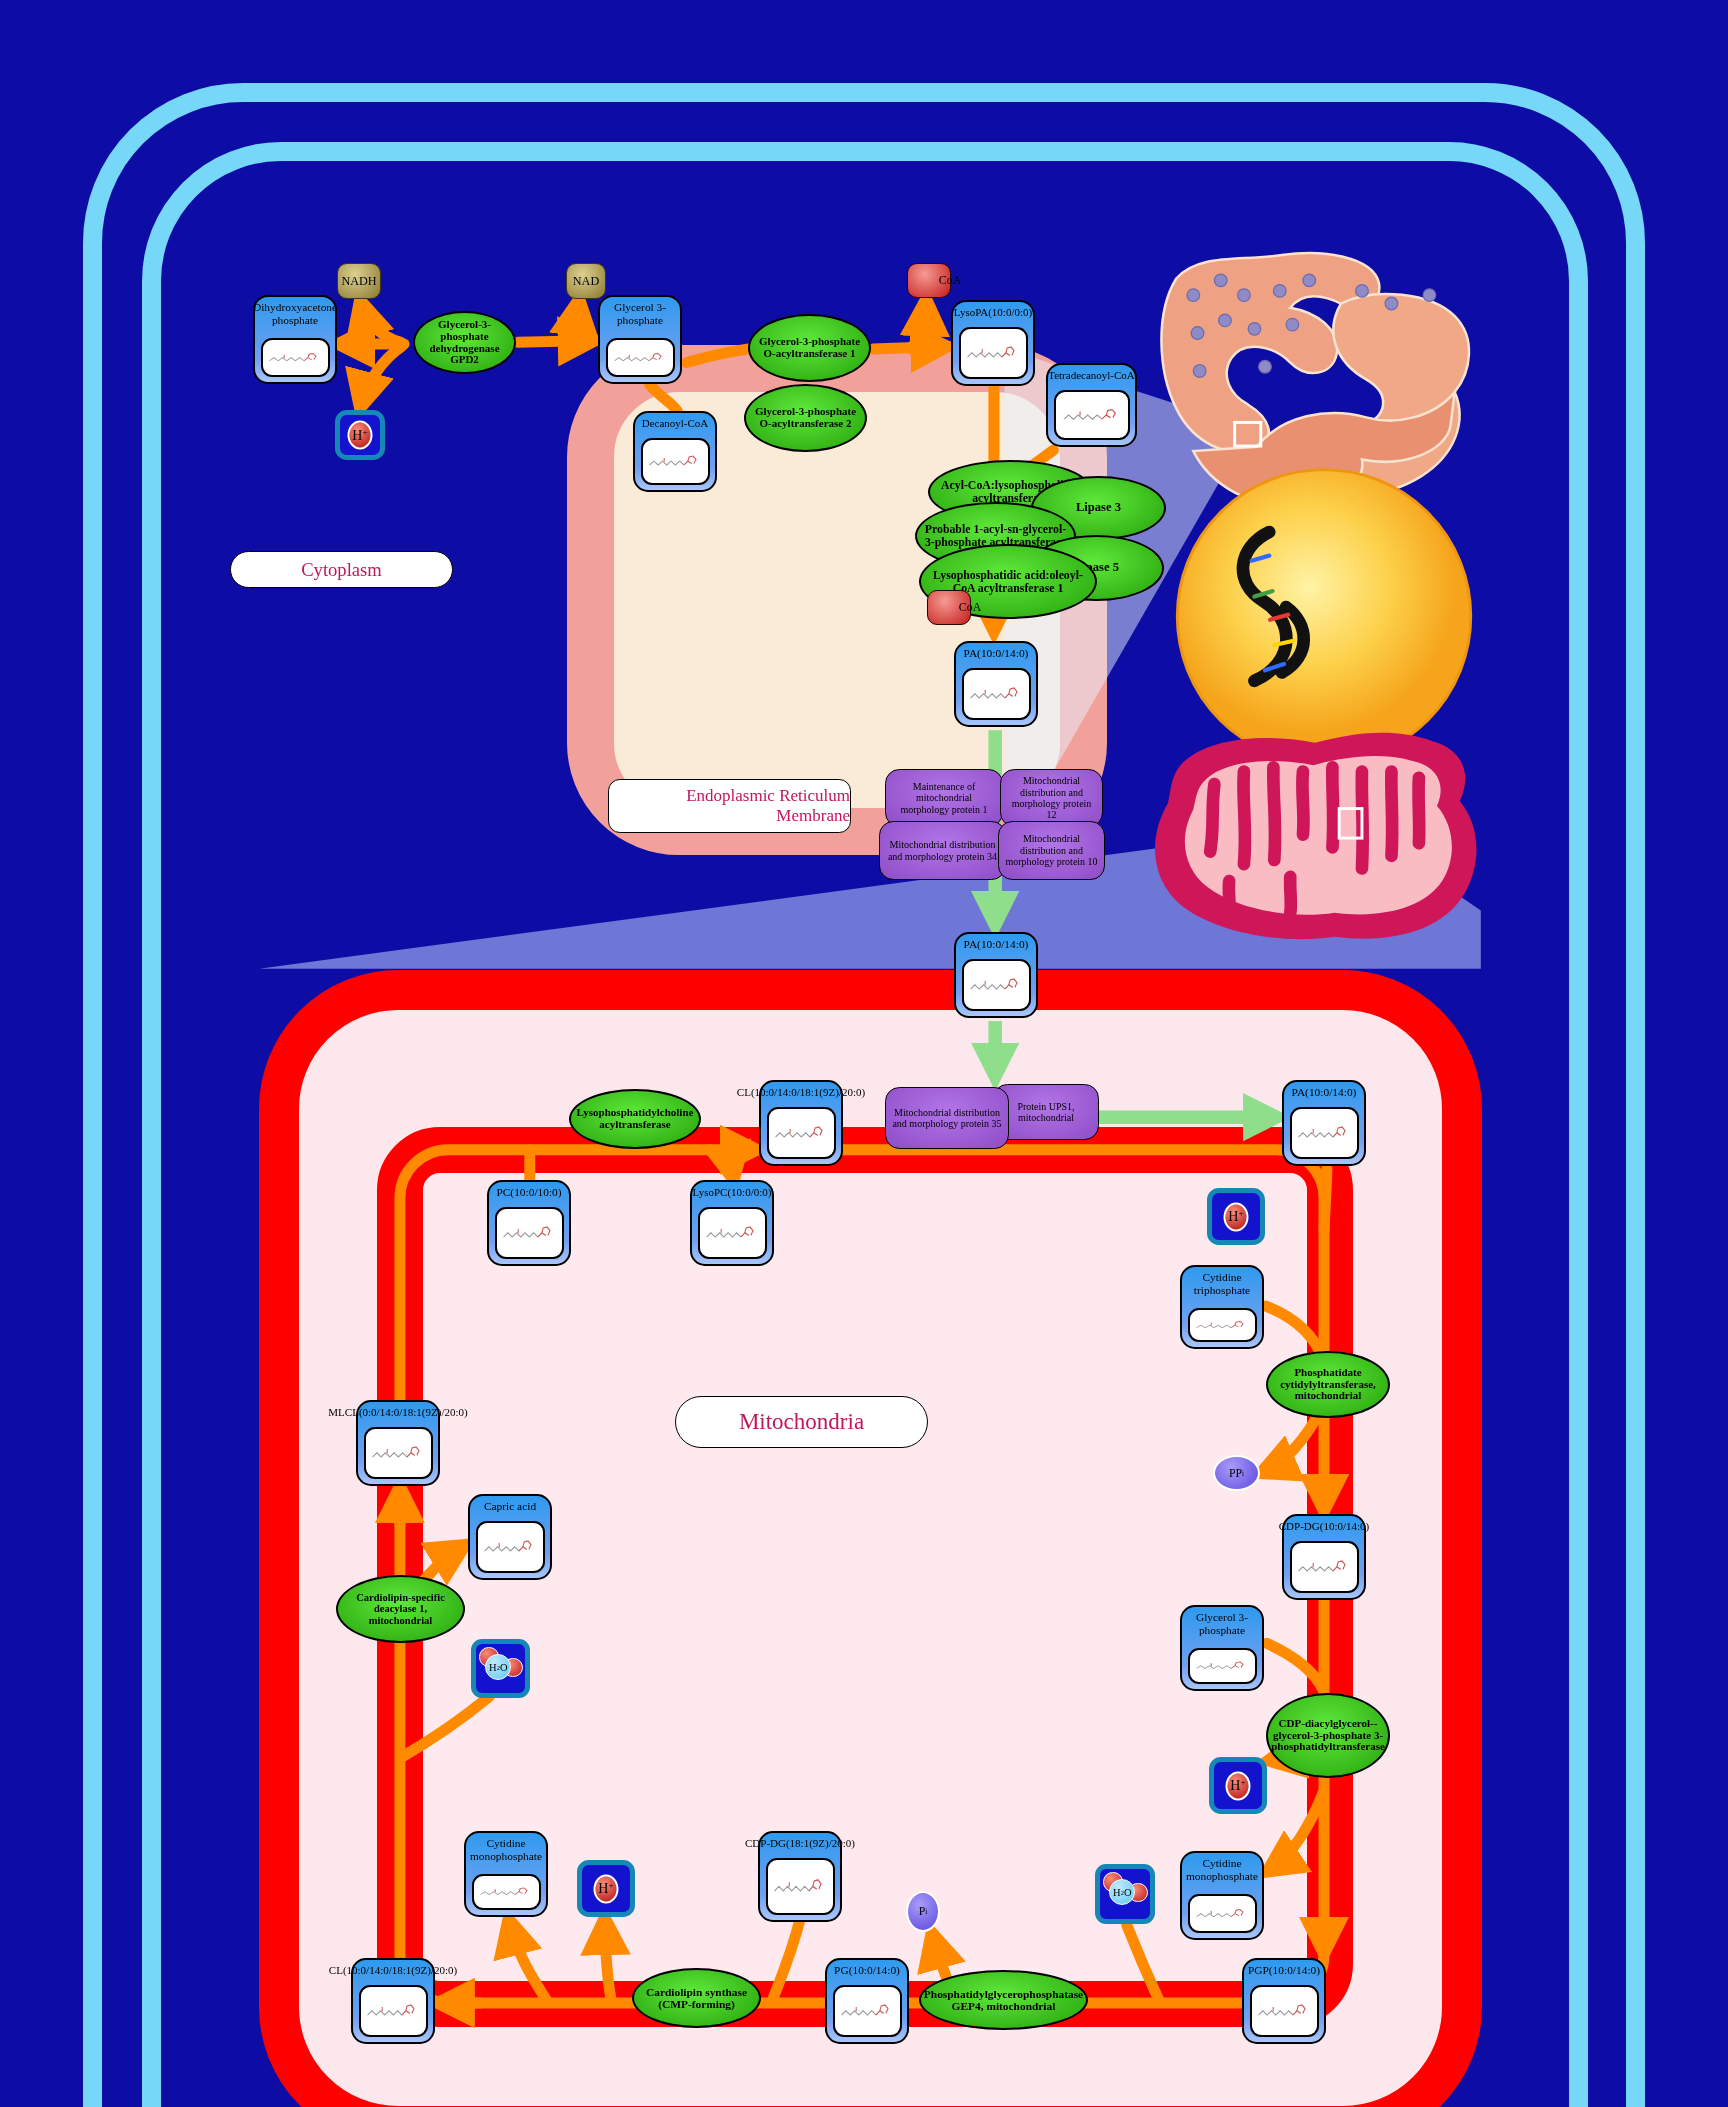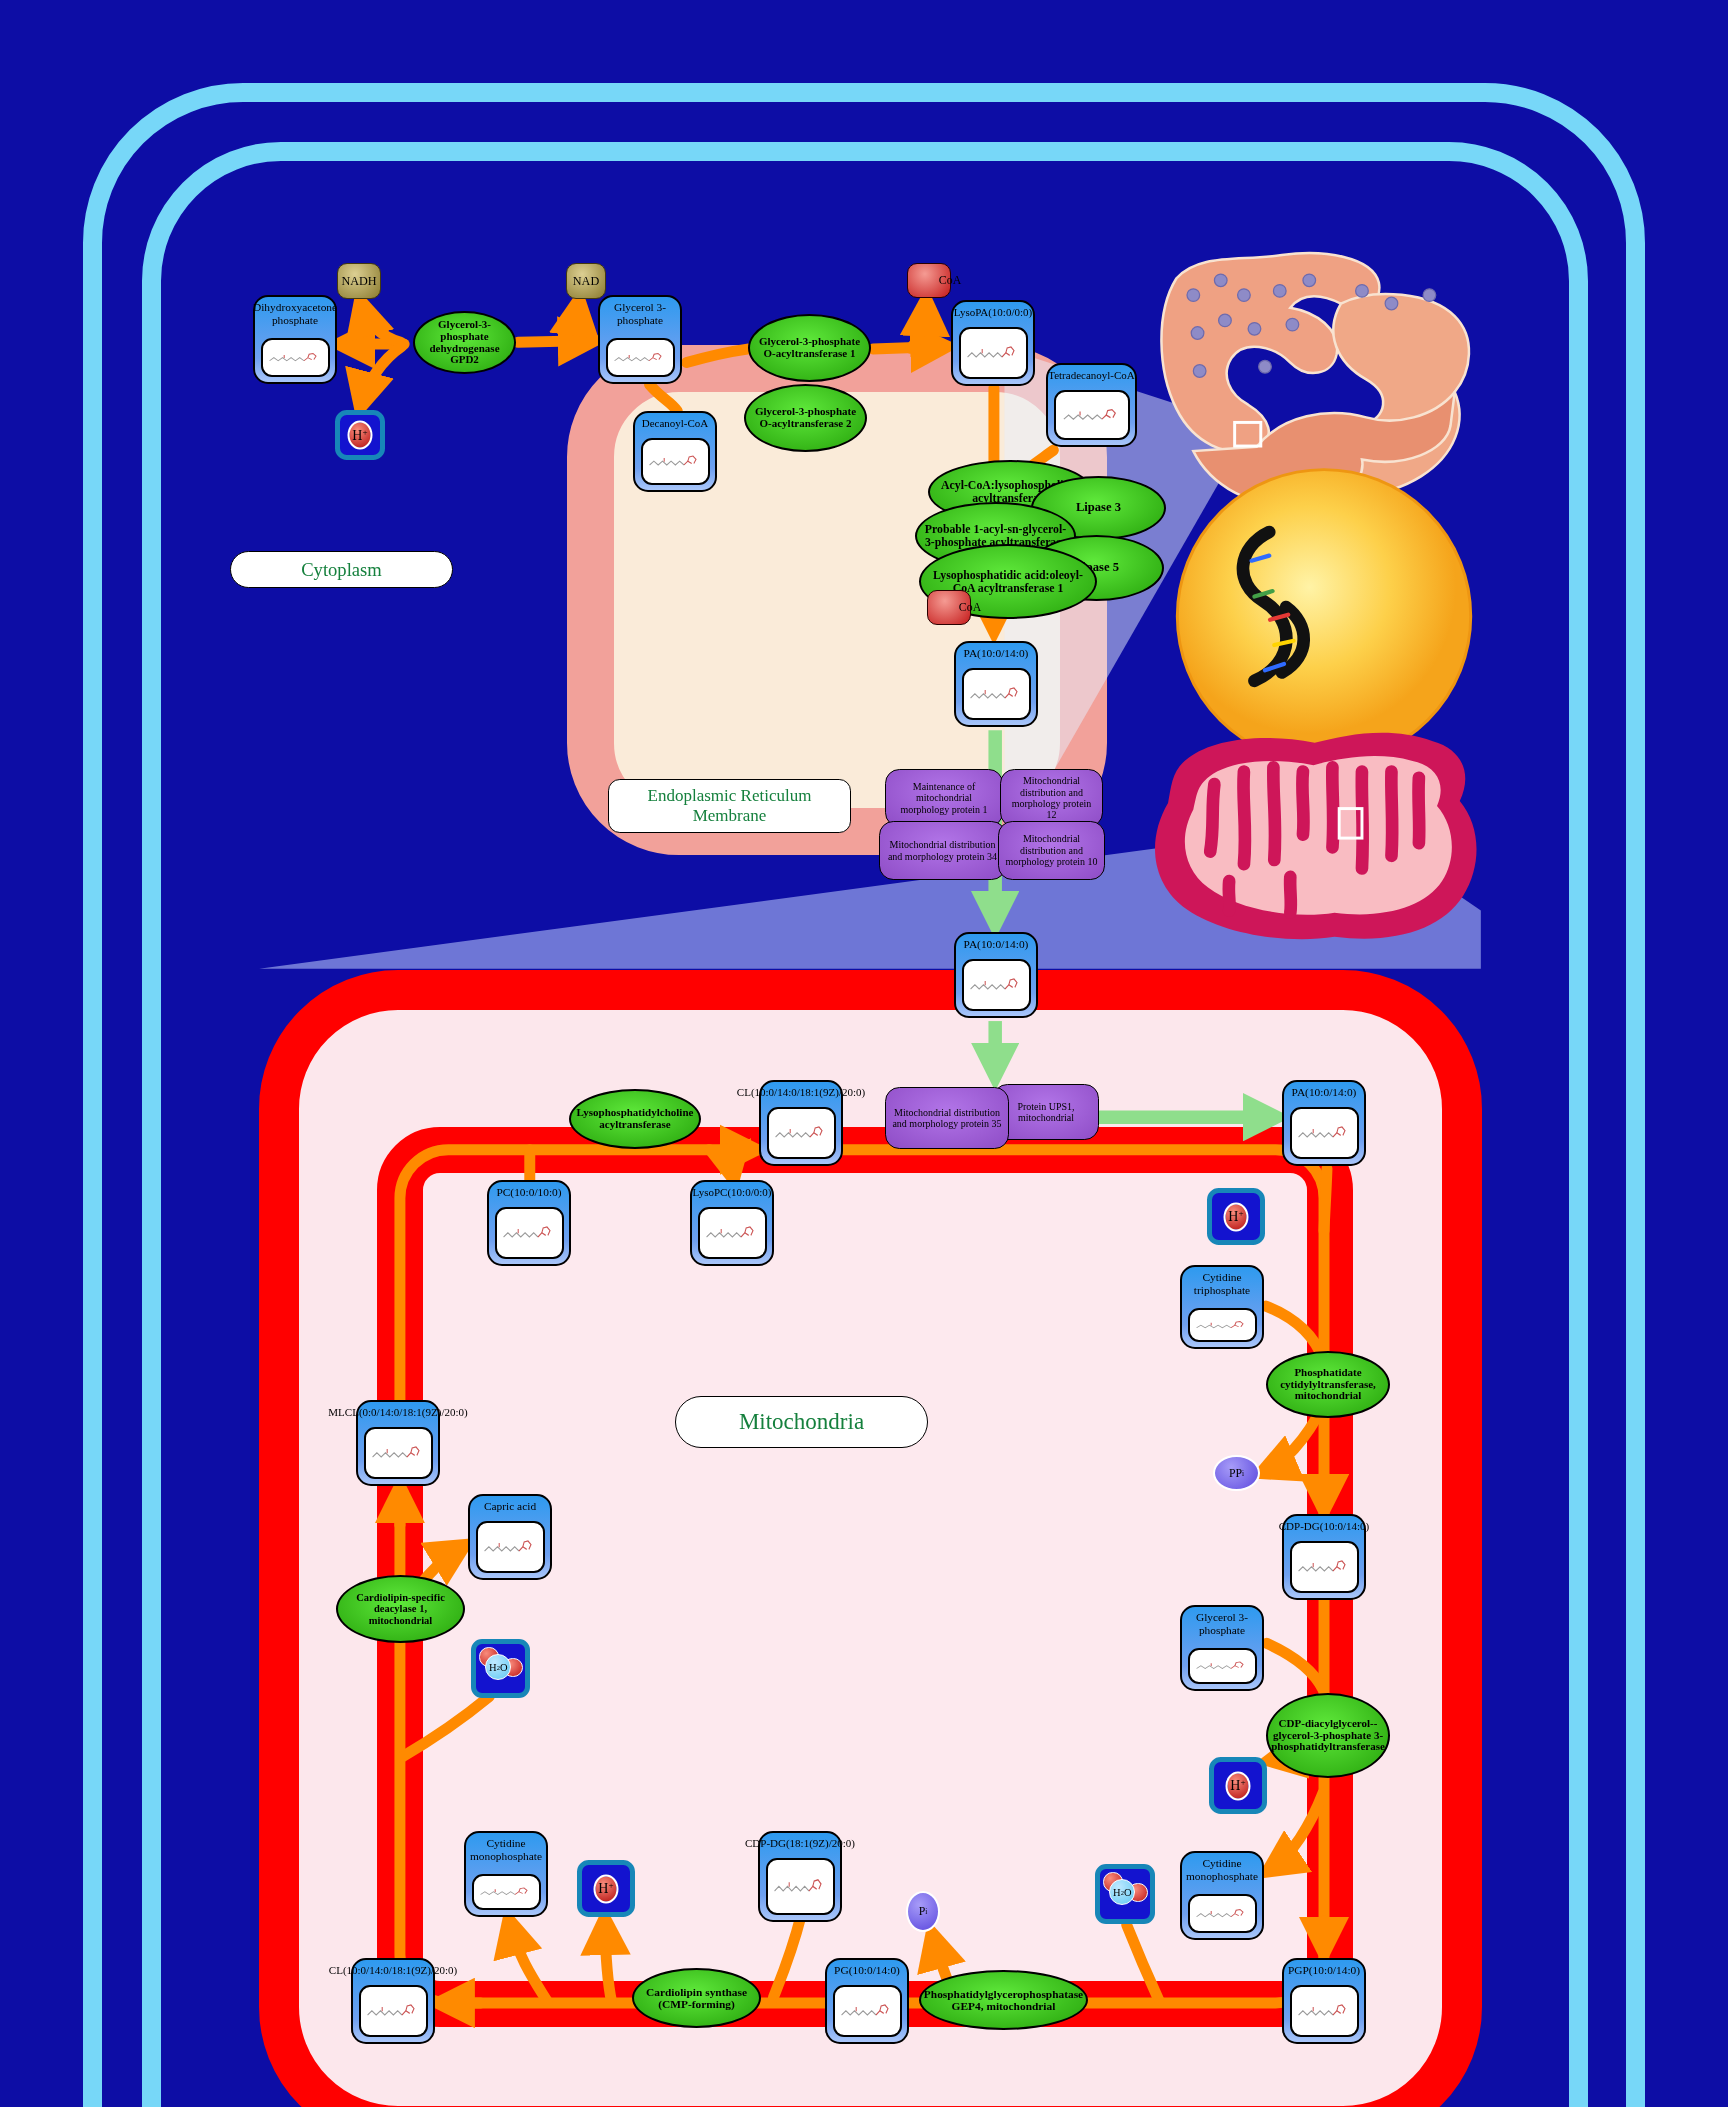--- a/index.html
+++ b/index.html
@@ -64,21 +64,21 @@
 
   .h2o { position:absolute; background:#1313CF; border:5px solid #1787B8; border-radius:11px; }
   .h2o .o { position:absolute; width:19.4px; height:19.4px; border-radius:50%;
             background:radial-gradient(circle at 35% 30%, #F98C7C, #C01616); border:1.7px solid #fff; }
   .h2o .o1 { left:3.4px; top:3.4px; } .h2o .o2 { right:2.5px; top:13.5px; }
   .h2o .wball { position:absolute; left:9.3px; top:10px; width:26px; height:26px; border-radius:50%;
                 background:radial-gradient(circle at 35% 30%, #BFE9FF, #5FC8F2); border:1.7px solid #fff;
                 display:flex; align-items:center; justify-content:center; font-size:10.5px; }
 
   .pill { position:absolute; background:#fff; border:1.7px solid #000; display:flex;
-          align-items:center; justify-content:center; text-align:center; color:#15803d; }
+          align-items:center; justify-content:center; text-align:right; color:#be185d; }
   #lbl-cyto { left:230px; top:551px; width:223px; height:37px; border-radius:19.4px; font-size:18.6px; }
   #lbl-er   { left:590px; top:779px; width:243px; height:54px; border-radius:11.8px;
               font-size:17px; line-height:1.15;margin-left:18px; }
   #lbl-mito { left:675px; top:1396px; width:253px; height:52px; border-radius:26px; font-size:23px; }
 </style>
 </head>
 <body>
 
 <div class="ring" id="cellring1"></div>
 <div class="ring" id="cellring2"></div>
@@ -485,21 +485,21 @@
     </div>
     <div class="b">
       <svg viewBox="0 0 130 56" width="86%" height="62%" preserveAspectRatio="none">
         <polyline points="6,36 16,28 26,36 36,28 46,36 56,28 66,36 76,28 86,36" fill="none" stroke="#9a9a9a" stroke-width="2.4"></polyline>
         <polyline points="86,36 95,28 104,33" fill="none" stroke="#cc5555" stroke-width="2.4"></polyline>
         <polyline points="95,28 98,19 107,17 114,24 109,33" fill="none" stroke="#cc5555" stroke-width="2.4"></polyline>
         <line x1="40" y1="29" x2="40" y2="21" stroke="#cc5555" stroke-width="2.4"></line>
       </svg>
     </div>
 </div>
-<div class="met one" style="left:1282px;top:1958px;width:84px;height:86px">
+<div class="met one" style="left:1242px;top:1958px;width:84px;height:86px">
   <div class="t">
       <span>PGP(10:0/14:0)</span>
     </div>
     <div class="b">
       <svg viewBox="0 0 130 56" width="86%" height="62%" preserveAspectRatio="none">
         <polyline points="6,36 16,28 26,36 36,28 46,36 56,28 66,36 76,28 86,36" fill="none" stroke="#9a9a9a" stroke-width="2.4"></polyline>
         <polyline points="86,36 95,28 104,33" fill="none" stroke="#cc5555" stroke-width="2.4"></polyline>
         <polyline points="95,28 98,19 107,17 114,24 109,33" fill="none" stroke="#cc5555" stroke-width="2.4"></polyline>
         <line x1="40" y1="29" x2="40" y2="21" stroke="#cc5555" stroke-width="2.4"></line>
       </svg>

